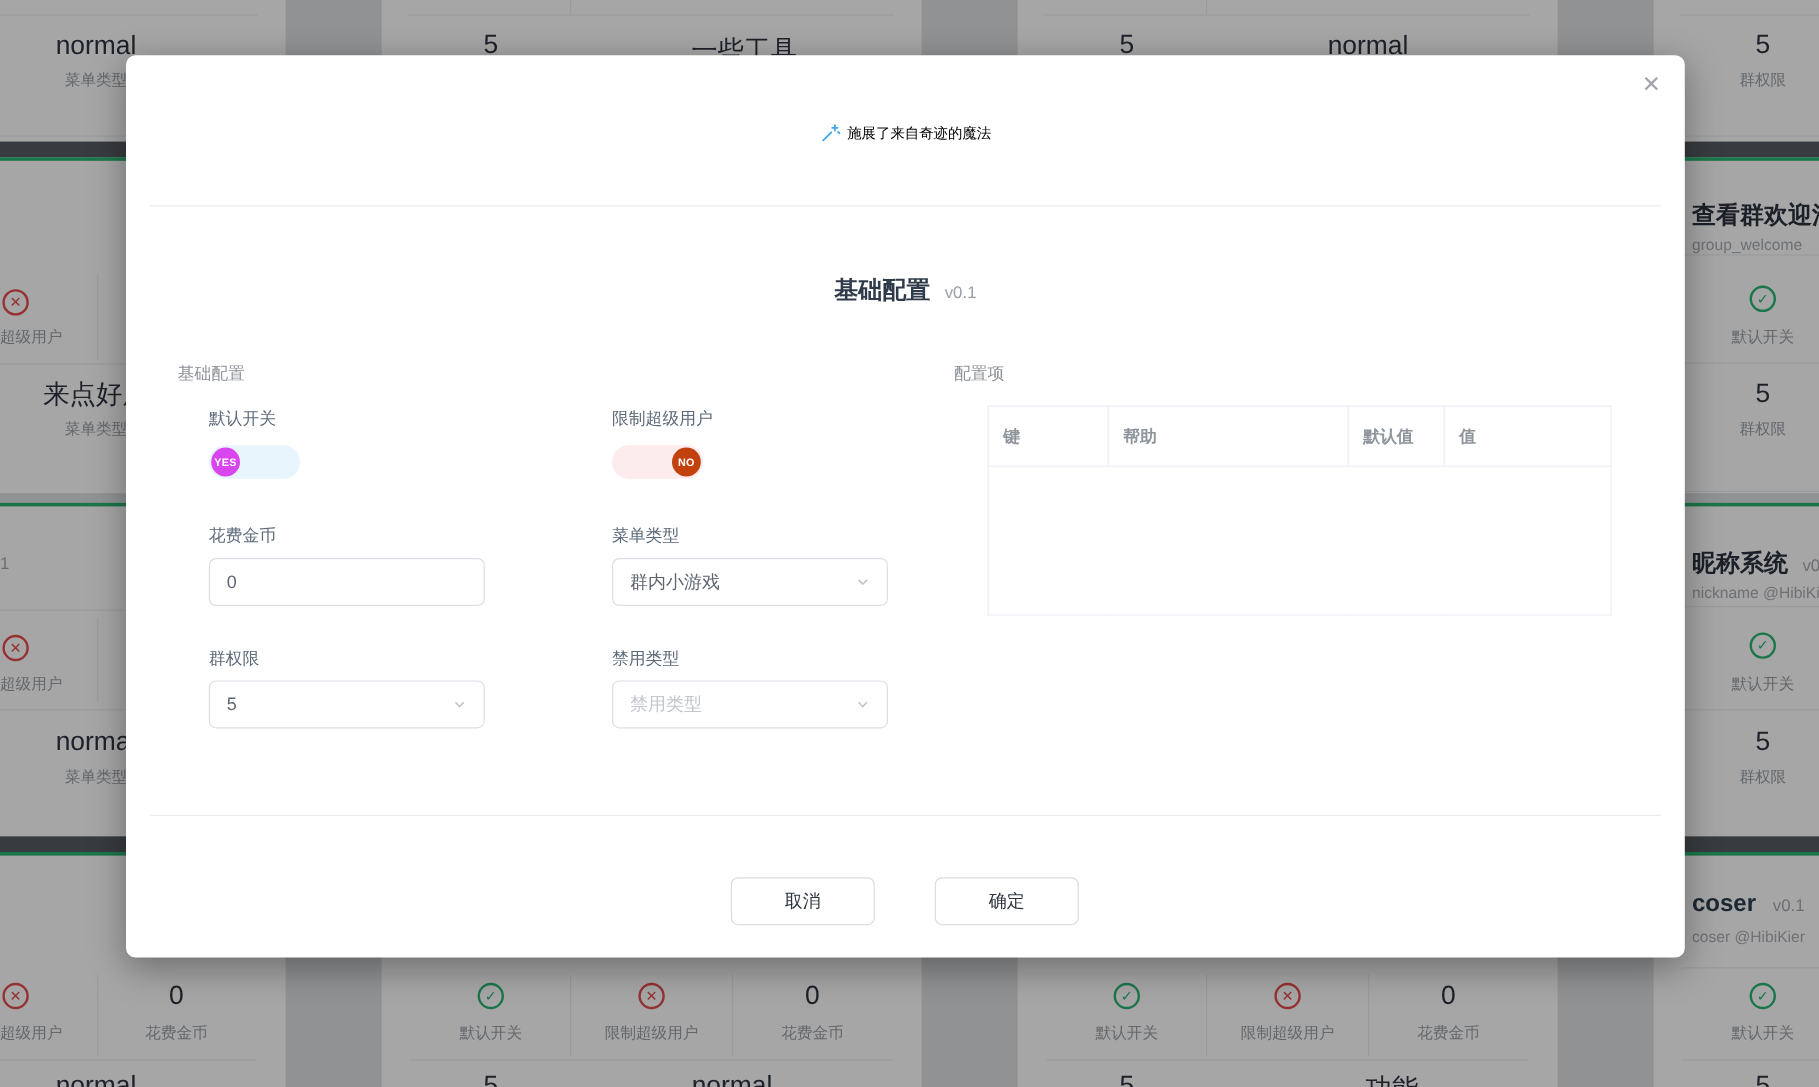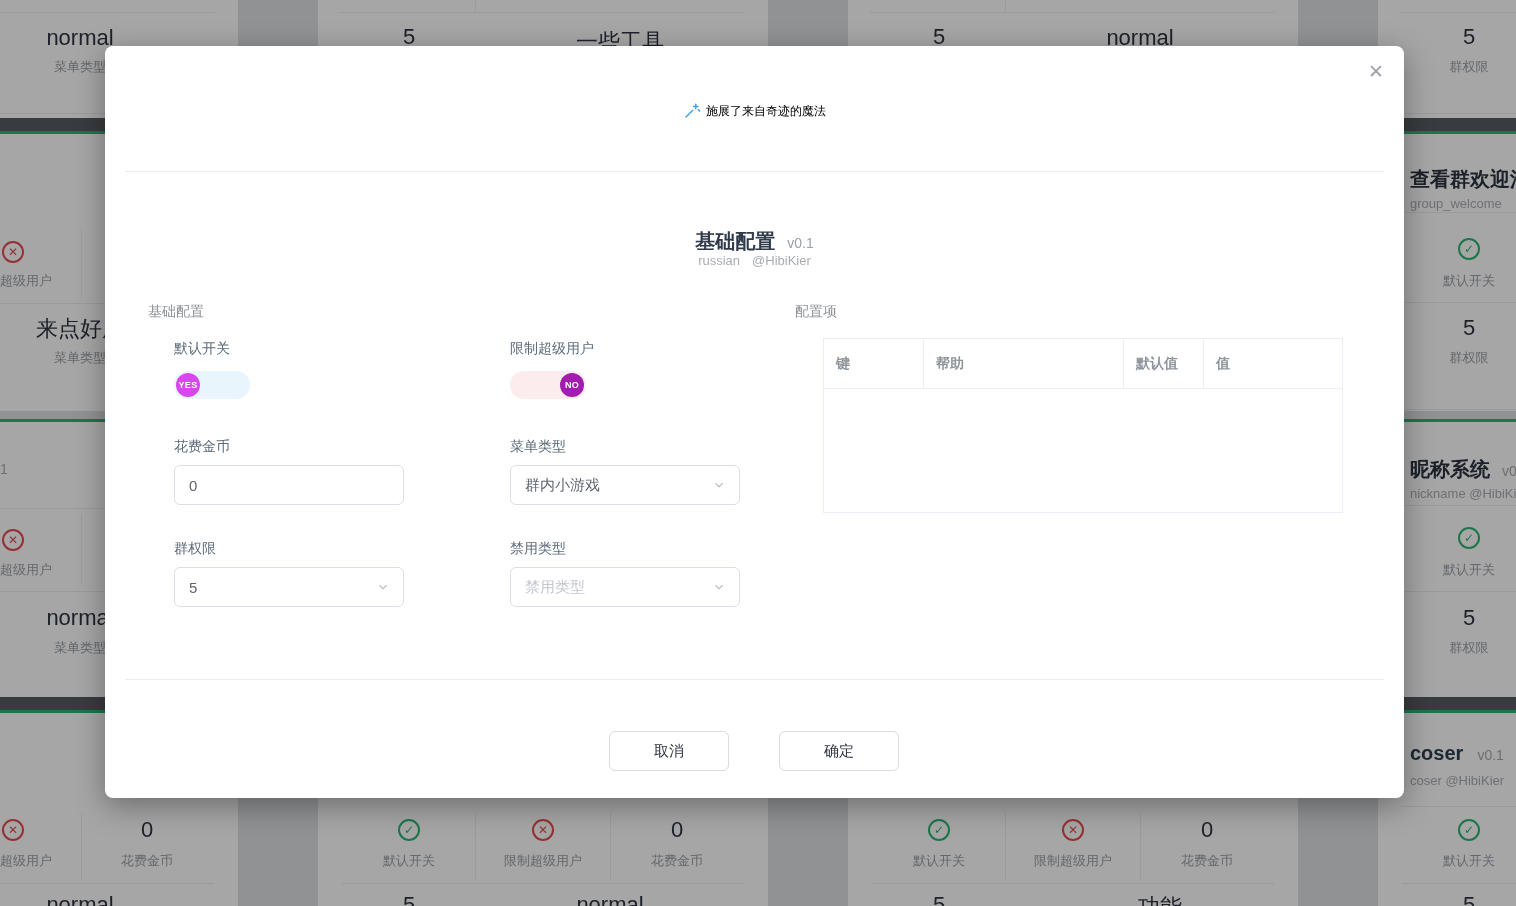--- a/index.html
+++ b/index.html
@@ -43,21 +43,21 @@
   .subtitle span { margin:0 6px; }
   .section-label { position:absolute; font-size:14px; color:#8b9097; }
 
   .flabel { position:absolute; font-size:14px; color:#5c6a79; }
   .toggle { position:absolute; width:76px; height:28px; border-radius:14px; cursor:pointer; }
   .toggle .knob { position:absolute; top:2px; width:24px; height:24px; border-radius:50%;
     display:flex; align-items:center; justify-content:center; color:#fff; font-size:9px; font-weight:bold; letter-spacing:.3px; }
   .toggle.on  { background:#e9f5fd; }
   .toggle.on .knob { left:2px; background:#d946ef; }
   .toggle.off { background:#fdecee; }
-  .toggle.off .knob { right:2px; background:#a21caf; }
+  .toggle.off .knob { right:2px; background:#c2410c; }
 
   .tinput, .sel { position:absolute; width:230px; height:40px; border:1px solid #dcdfe6; border-radius:6px;
     background:#fff; font-size:15px; color:#5f6570; padding:0 14px; }
   .tinput { outline:none; font-family:inherit; }
   .sel { display:flex; align-items:center; justify-content:space-between; cursor:pointer; }
   .sel .ph { color:#c3c7cf; }
 
   .cfg-table { position:absolute; left:718px; top:292px; border-collapse:collapse; table-layout:fixed; width:519px;
     background:#fff; }
   .cfg-table th, .cfg-table td { border:1px solid #ebeef5; font-weight:normal; text-align:left;
@@ -211,23 +211,20 @@
           <path d="M20.5 10.5 L22 12"></path>
         </svg>
       </span>
       <span class="magic-text">施展了来自奇迹的魔法</span>
     </div>
 
     <div class="mdiv" style="top:125px;"></div>
 
     <div class="titlebox">
       <span class="ptitle">基础配置</span><span class="pver">v0.1</span>
-    </div>
-    <div class="subtitle">
-      <span>russian</span><span>@HibiKier</span>
     </div>
 
     <div class="section-label" style="left:43px; top:257px;">基础配置</div>
     <div class="section-label" style="left:690px; top:257px;">配置项</div>
 
     <div class="flabel" style="left:69px; top:294px;">默认开关</div>
     <div class="toggle on" style="left:69px; top:325px;">
       <div class="knob">YES</div>
     </div>
     <div class="flabel" style="left:405px; top:294px;">限制超级用户</div>

